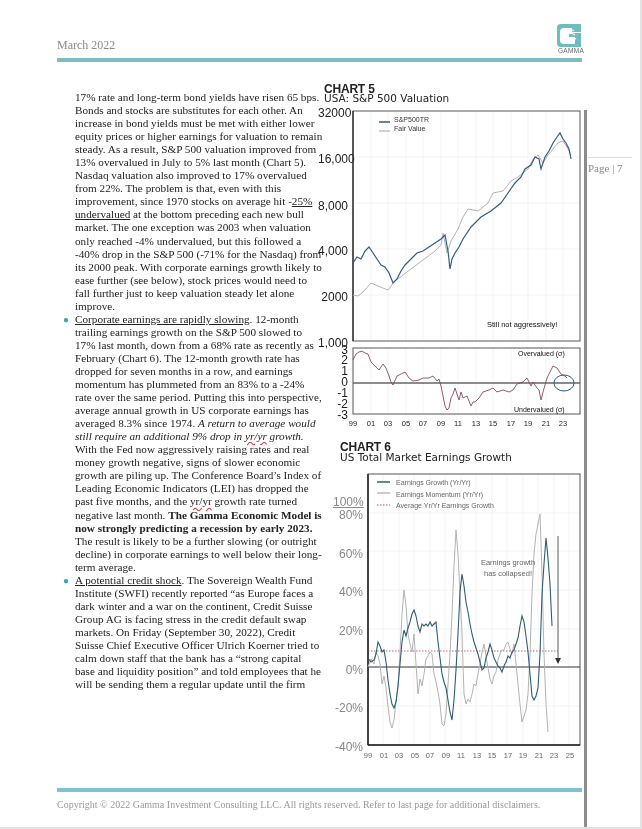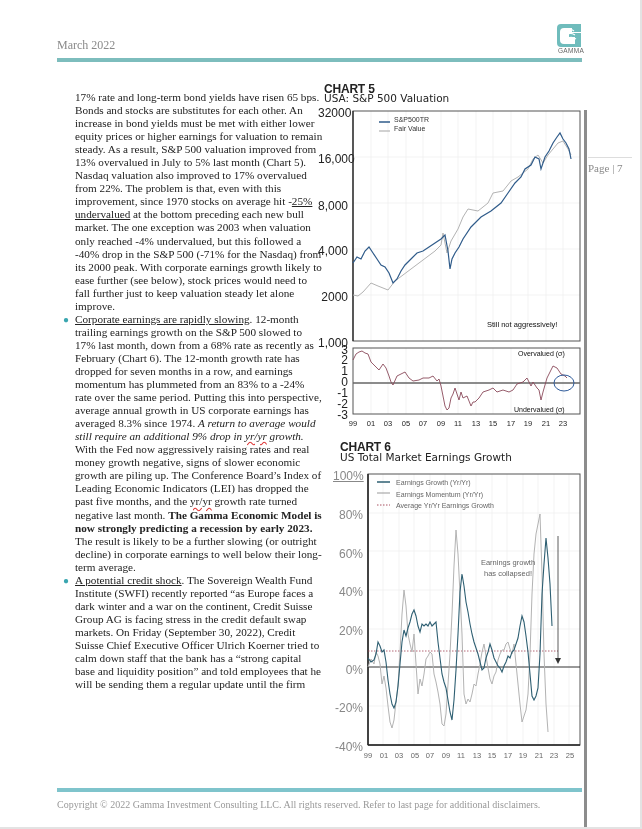--- a/index.html
+++ b/index.html
@@ -149,21 +149,21 @@
   <div class="xtick" style="left:468px;top:419px;">13</div>
   <div class="xtick" style="left:485px;top:419px;">15</div>
   <div class="xtick" style="left:503px;top:419px;">17</div>
   <div class="xtick" style="left:520px;top:419px;">19</div>
   <div class="xtick" style="left:538px;top:419px;">21</div>
   <div class="xtick" style="left:555px;top:419px;">23</div>
 
   <div class="chart-label" style="left:340px;top:440px;">CHART 6</div>
   <div class="chart-title" style="left:340px;top:451px;">US Total Market Earnings Growth</div>
 
-  <div class="axis-tick axis-tick-grey" style="left:333px;top:469px;text-decoration:underline;">100%</div>
+  <div class="axis-tick axis-tick-grey" style="left:333px;top:495px;text-decoration:underline;">100%</div>
   <div class="axis-tick axis-tick-grey" style="left:333px;top:508px;">80%</div>
   <div class="axis-tick axis-tick-grey" style="left:333px;top:547px;">60%</div>
   <div class="axis-tick axis-tick-grey" style="left:333px;top:585px;">40%</div>
   <div class="axis-tick axis-tick-grey" style="left:333px;top:624px;">20%</div>
   <div class="axis-tick axis-tick-grey" style="left:333px;top:663px;">0%</div>
   <div class="axis-tick axis-tick-grey" style="left:333px;top:701px;">-20%</div>
   <div class="axis-tick axis-tick-grey" style="left:333px;top:740px;">-40%</div>
 
   <svg style="left:368px;top:474px;" width="212" height="271" viewBox="0 0 212 271">
     <g stroke="#eee" stroke-width="0.7">

